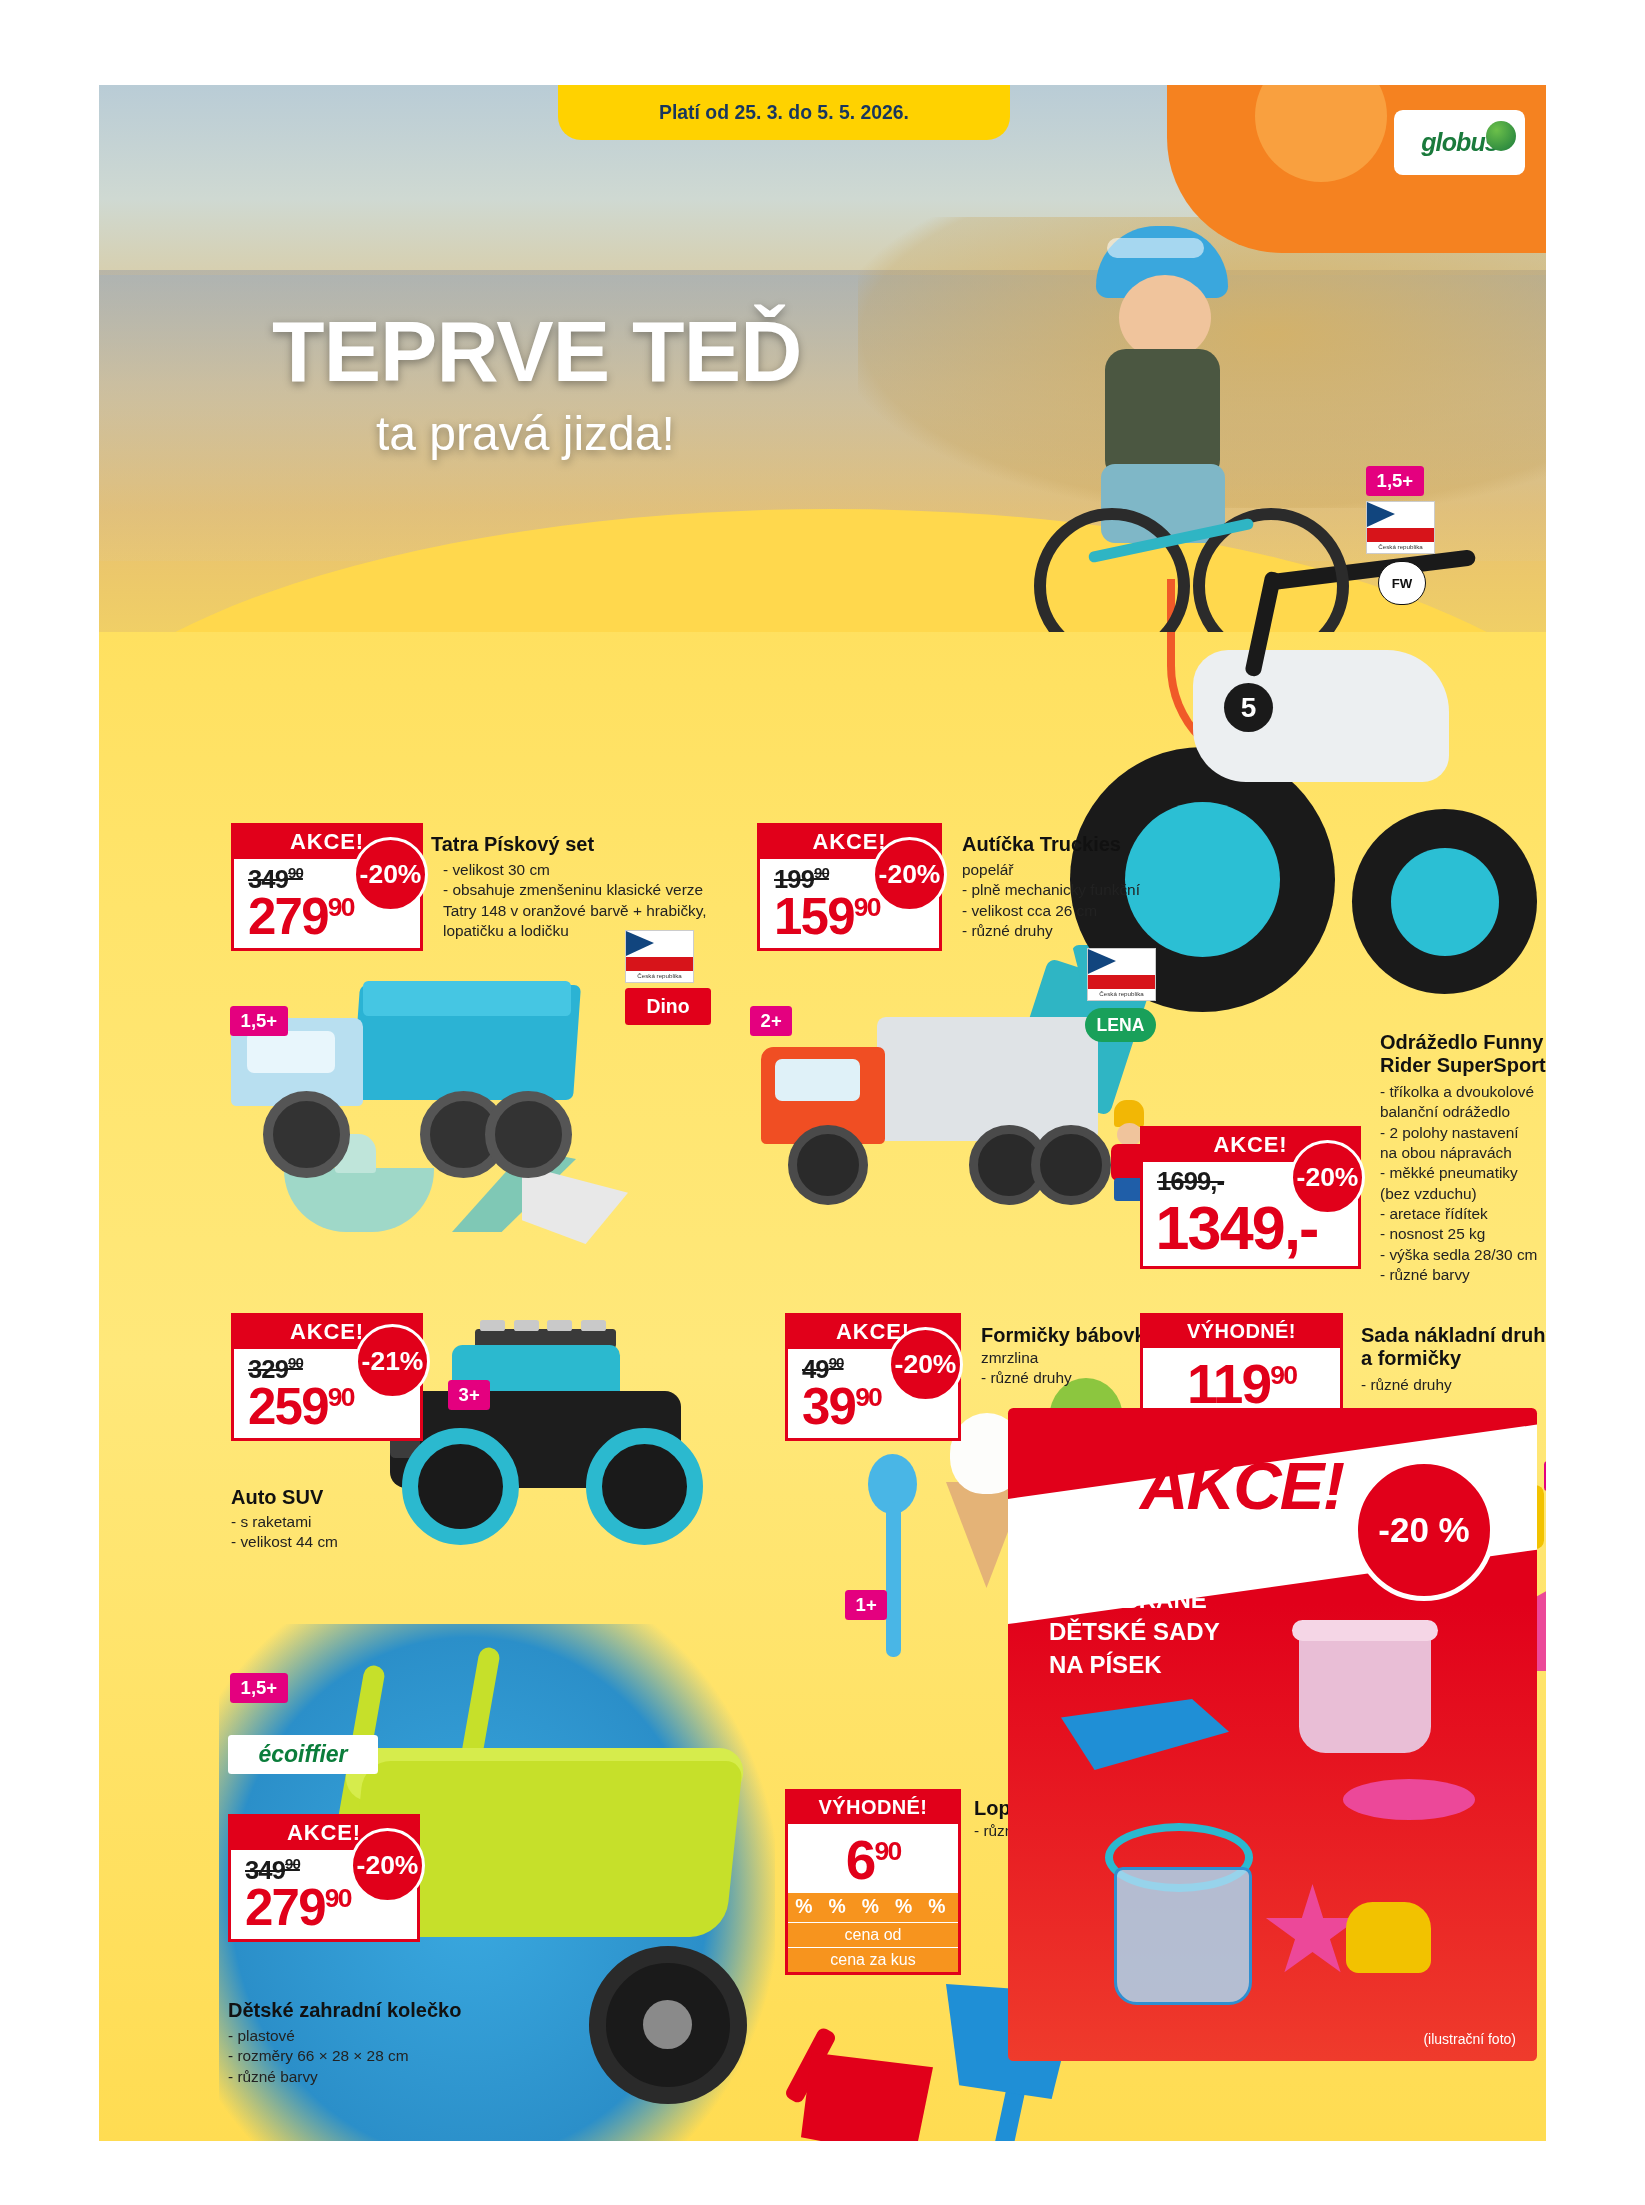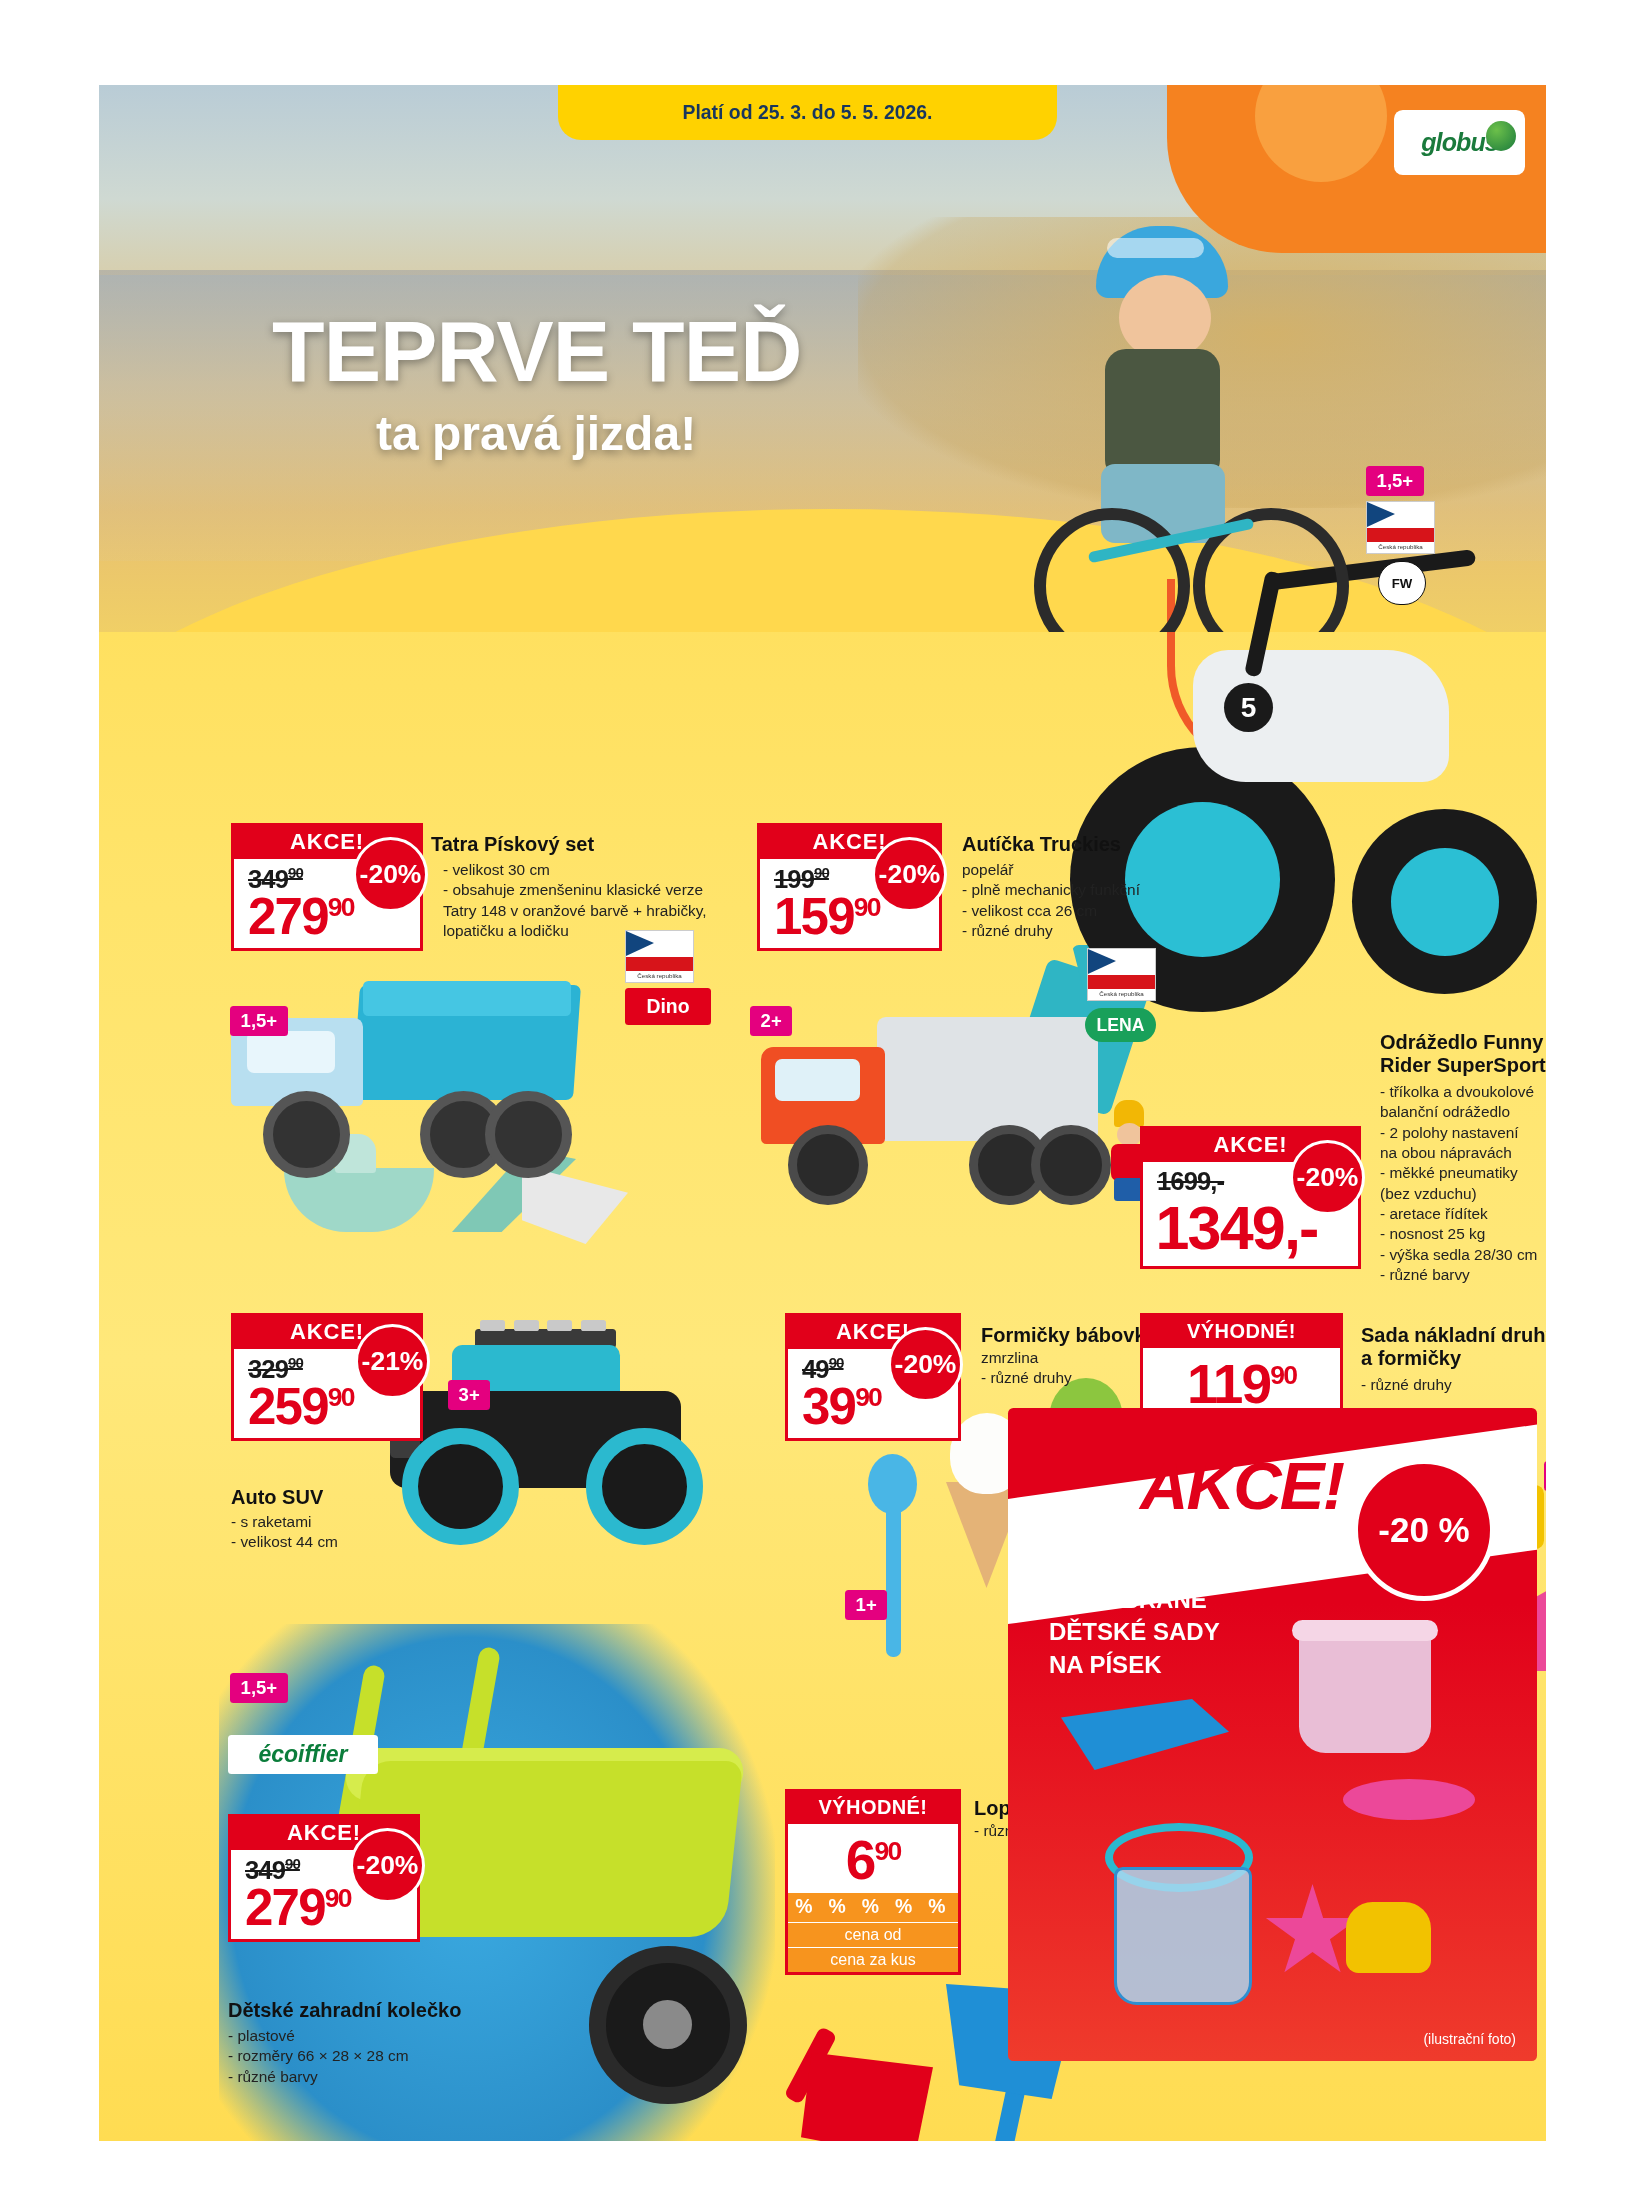--- a/index.html
+++ b/index.html
@@ -30,21 +30,21 @@
   }
   .hero-sky{
     position:absolute;left:0;top:0;width:1447px;height:190px;
     background:linear-gradient(180deg,#b9ccd6 0%,#cfd9d2 60%,#d7cfae 100%);
   }
   .hero-field{
     position:absolute;right:0;top:132px;width:688px;height:291px;
     background:radial-gradient(ellipse at 60% 40%, rgba(214,176,96,.85), rgba(196,156,74,.25) 70%, rgba(196,156,74,0) 75%);
   }
   .valid-banner{
-    position:absolute;left:459px;top:0;width:499px;height:55px;
+    position:absolute;left:459px;top:0;width:452px;height:55px;
     background:#ffd200;border-radius:0 0 23px 23px;
     display:flex;align-items:center;justify-content:center;
     color:#18365e;font-weight:bold;font-size:19.4px;z-index:8;
   }
   .orange-blob{
     position:absolute;right:0;top:0;width:379px;height:168px;z-index:6;
   }
   .orange-blob .b1{position:absolute;right:0;top:0;width:379px;height:168px;background:#f58220;border-radius:0 0 0 115px;}
   .orange-blob .b2{position:absolute;right:159px;top:-35px;width:132px;height:132px;background:#f9a03f;border-radius:50%;}
   .globus-logo{
@@ -59,21 +59,21 @@
     background:radial-gradient(circle at 35% 30%, #6cc04a, #1a7a3c);
   }
   .hero-title{
     position:absolute;left:173px;top:225px;z-index:7;color:#ffffff;
     text-shadow:0 2.6px 8.8px rgba(0,0,0,.35);
   }
   .hero-title .l1,.hero-title .l2{
     font-size:86px;font-weight:bold;line-height:.97;letter-spacing:-0.9px;
   }
   .hero-title .l3{
-    font-size:48px;font-weight:bold;margin-top:12.4px;margin-left:104px;
+    font-size:48px;font-weight:normal;margin-top:12.4px;margin-left:104px;
   }
   .boy{
     position:absolute;left:847px;top:132px;width:371px;height:415px;z-index:5;
   }
   .boy .helmet{position:absolute;left:150px;top:8.8px;width:132px;height:72px;background:#3aa7dd;border-radius:71px 71px 14px 14px;}
   .boy .helmet:after{content:"";position:absolute;left:10.6px;top:12.4px;width:97px;height:19.4px;background:#fff;border-radius:10.6px;opacity:.55;}
   .boy .face{position:absolute;left:173px;top:58px;width:92px;height:85px;background:#f0c49c;border-radius:50%;}
   .boy .torso{position:absolute;left:159px;top:132px;width:115px;height:132px;background:#4b5741;border-radius:21px;}
   .boy .short{position:absolute;left:155px;top:247px;width:124px;height:79px;background:#7fb7c7;border-radius:14px;}
   .bike{position:absolute;left:88px;top:212px;width:291px;height:221px;}

